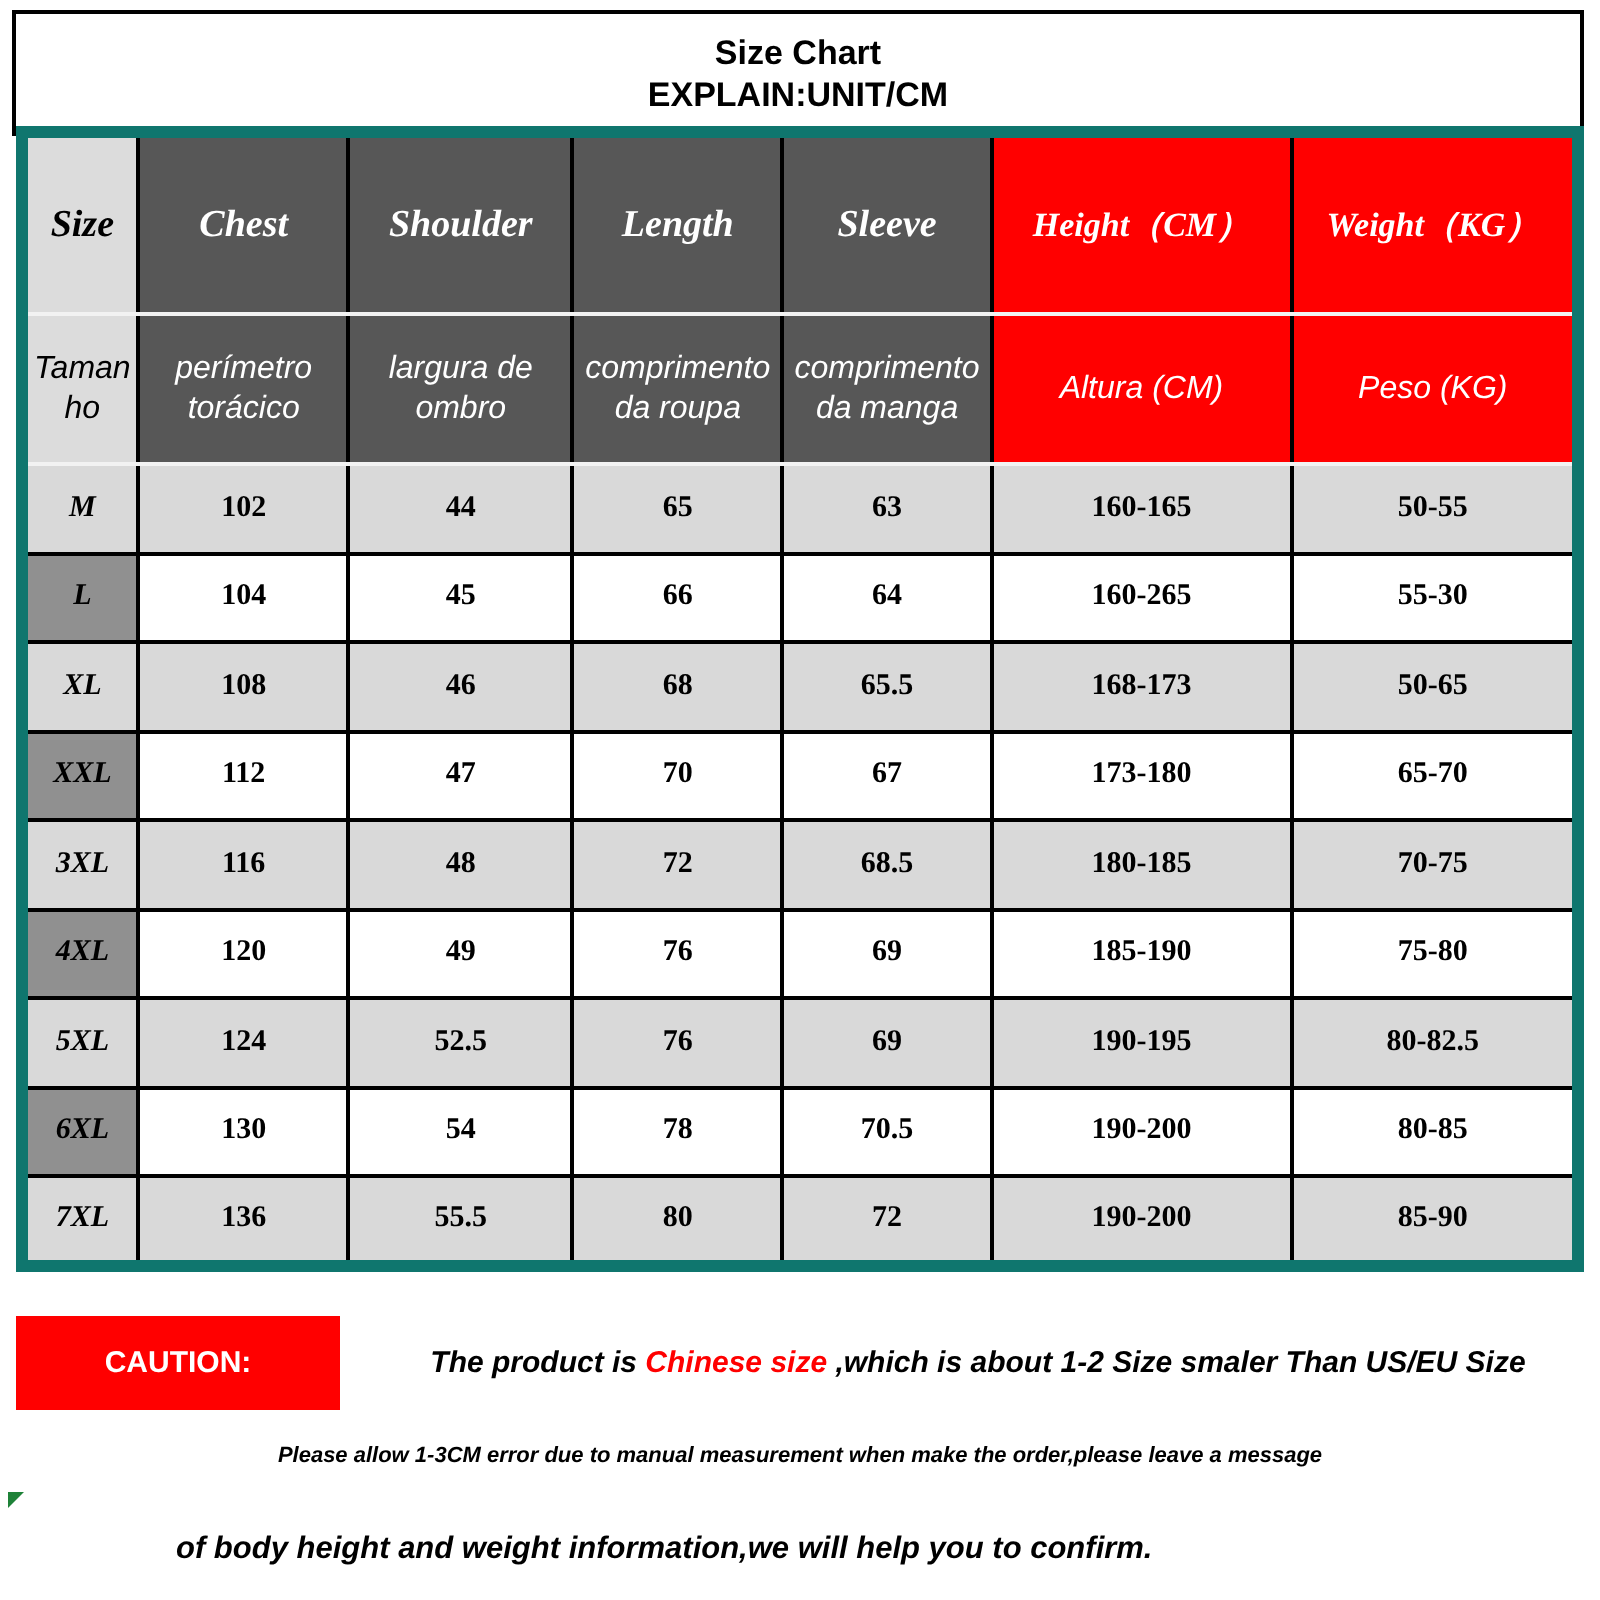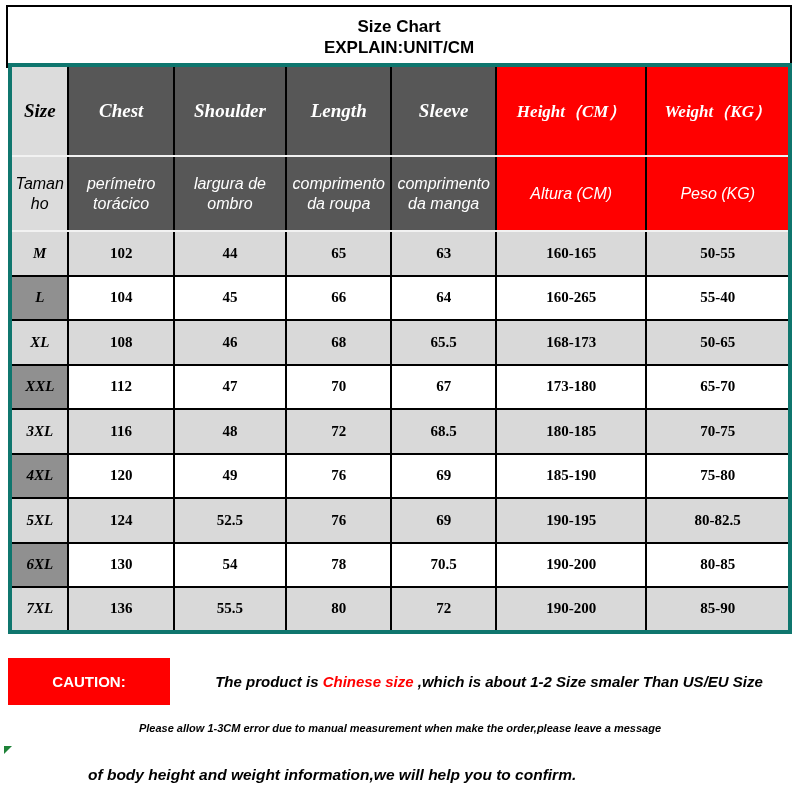--- a/index.html
+++ b/index.html
@@ -9,21 +9,21 @@
   }
   .title-box {
     position:absolute; left:6px; top:5px; width:786px; height:63px;
     border:2.5px solid #000; box-sizing:border-box;
     display:flex; flex-direction:column; align-items:center; justify-content:center;
     font-weight:bold; font-size:17px; line-height:21px; color:#000;
   }
   table.size-table {
     position:absolute; left:8px; top:63px; width:784px;
     border-collapse:collapse; table-layout:fixed;
-    border:4px solid #0f766e;
+    border:6px solid #0f766e;
   }
   .size-table th, .size-table td {
     border:2px solid #000; text-align:center; vertical-align:middle;
     padding:0 3px; box-sizing:border-box; overflow:hidden;
   }
   tr.hdr-en th {
     height:91px; font-family:"Liberation Serif", "DejaVu Serif", serif;
     font-style:italic; font-weight:bold; font-size:19px;
     border-bottom-color:#f2f2f2;
   }
@@ -124,21 +124,21 @@
           <td class="data-cell">160-165</td>
           <td class="data-cell">50-55</td>
         </tr>
         <tr class="row-white">
           <td class="size-cell">L</td>
           <td class="data-cell">104</td>
           <td class="data-cell">45</td>
           <td class="data-cell">66</td>
           <td class="data-cell">64</td>
           <td class="data-cell">160-265</td>
-          <td class="data-cell">55-40</td>
+          <td class="data-cell">55-30</td>
         </tr>
         <tr class="row-gray">
           <td class="size-cell">XL</td>
           <td class="data-cell">108</td>
           <td class="data-cell">46</td>
           <td class="data-cell">68</td>
           <td class="data-cell">65.5</td>
           <td class="data-cell">168-173</td>
           <td class="data-cell">50-65</td>
         </tr>

